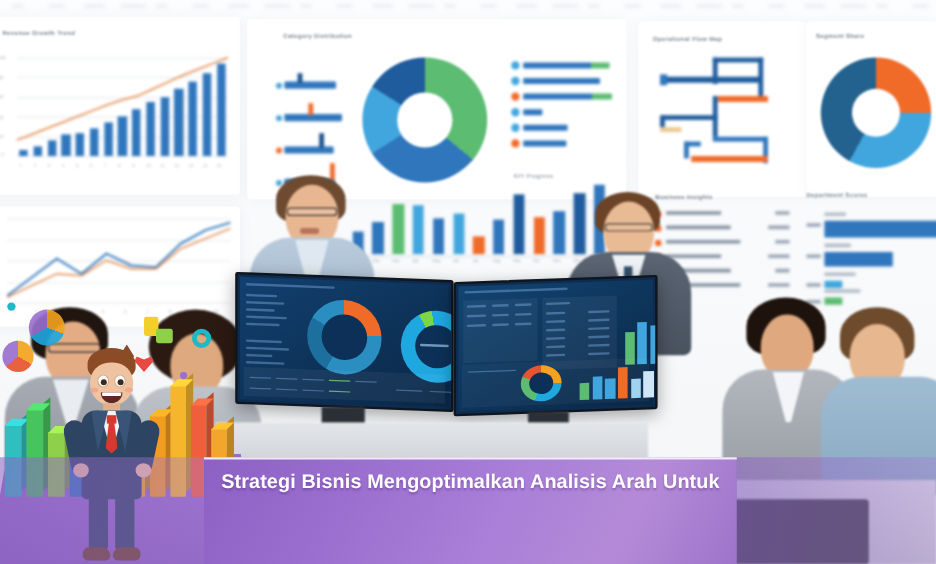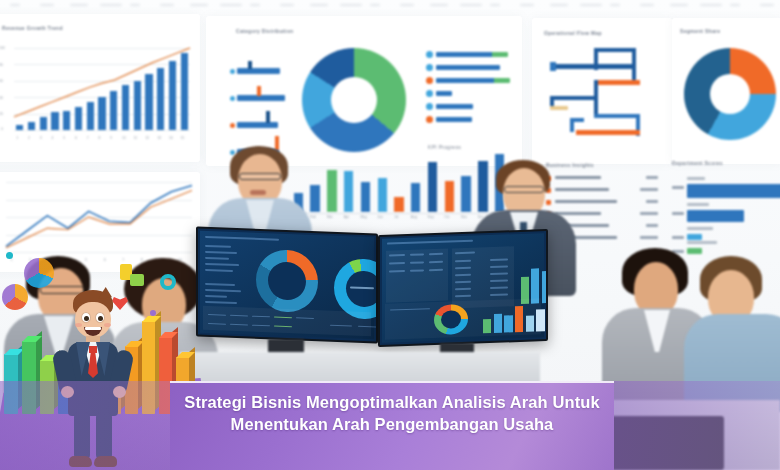--- a/index.html
+++ b/index.html
@@ -604,17 +604,16 @@
       <div style="position:absolute;left:13px;top:166px;width:23px;height:11px;background:#6b4226;border-radius:5px 7px 4px 4px;"></div>
       <div style="position:absolute;left:38px;top:166px;width:23px;height:11px;background:#6b4226;border-radius:7px 5px 4px 4px;"></div>
     </div>
   </div>
 
   <div class="banner-wing" style="left:0;width:172px;"></div>
   <div class="banner-wing" style="left:612px;width:168px;"></div>
   <div id="banner">
     <div id="banner-title">
       <span>Strategi Bisnis Mengoptimalkan Analisis Arah Untuk</span><br>
-      <span>Menentukan Arah Pengembangan Usaha</span>
     </div>
   </div>
 
 </div>
 
 </body></html>

